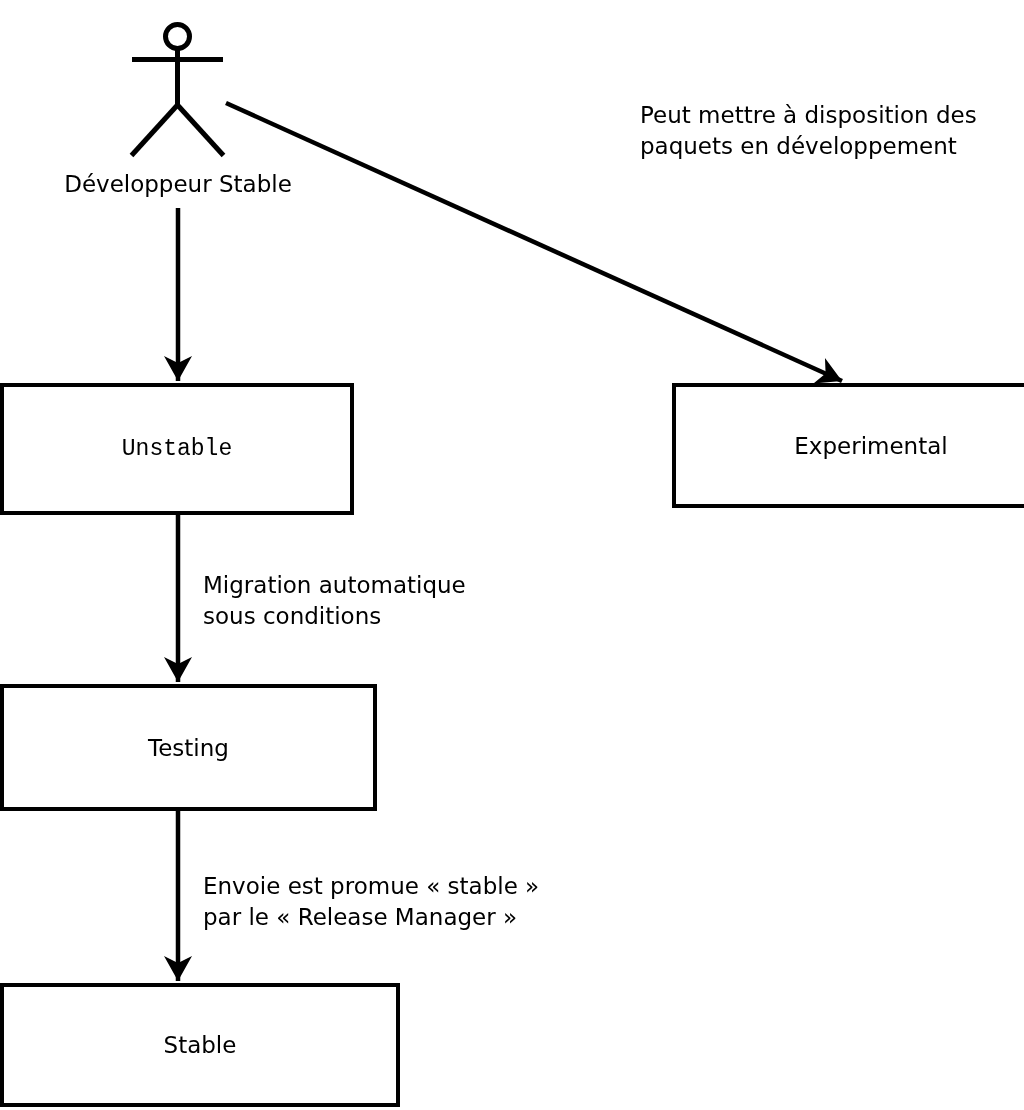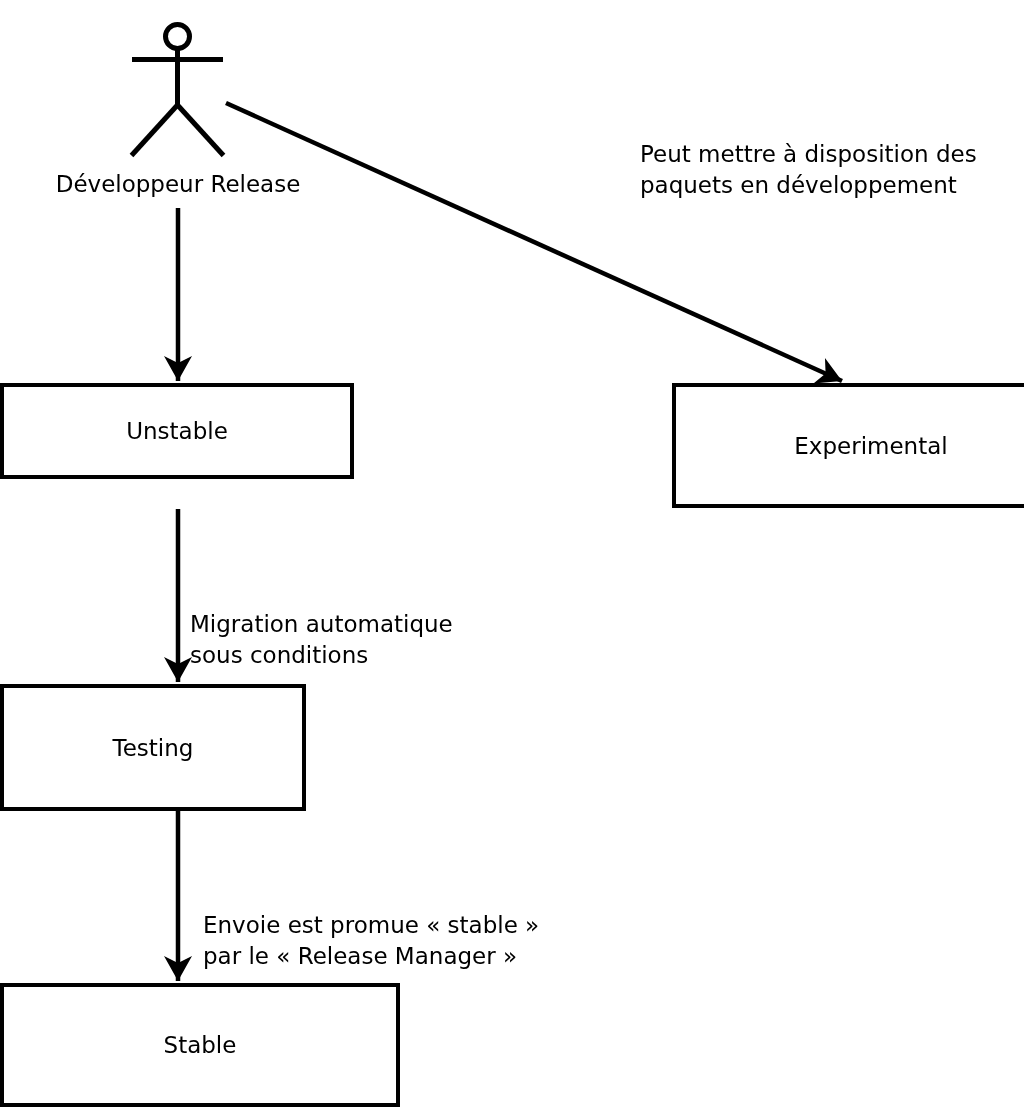--- a/index.html
+++ b/index.html
@@ -24,34 +24,33 @@
   .box {
     position: absolute;
     box-sizing: border-box;
     border: 4px solid #000000;
     background: #ffffff;
     display: flex;
     align-items: center;
     justify-content: center;
     font-size: 23px;
   }
-  .box-unstable     { left: 0px;   top: 383px; width: 354px; height: 96px; }
+  .box-unstable     { left: 0px;   top: 383px; width: 354px; height: 132px; font-family: Liberation Mono, monospace; }
   .box-experimental { left: 672px; top: 383px; width: 398px; height: 125px; }
-  .box-testing      { left: 0px;   top: 684px; width: 306px; height: 127px; }
+  .box-testing      { left: 0px;   top: 684px; width: 377px; height: 127px; }
   .box-stable       { left: 0px;   top: 983px; width: 400px; height: 124px; }
   .note {
     position: absolute;
     font-size: 23px;
     line-height: 31px;
     white-space: pre-line;
-    margin-top: 39px;
   }
   .note-experimental { left: 640px; top: 100px; }
   .note-unstable     { left: 203px; top: 271px; }
-  .note-testing      { left: 190px; top: 570px; }
+  .note-testing      { left: 203px; top: 570px; }
   .note-stable       { left: 203px; top: 871px; }
   .actor-label {
     position: absolute;
     left: 0px;
     top: 169px;
     width: 356px;
     text-align: center;
     font-size: 23px;
     line-height: 31px;
   }
@@ -77,21 +76,21 @@
     </g>
 
     <g stroke="#000000" stroke-width="4.5" fill="none">
       <line x1="226" y1="103" x2="842" y2="381" marker-end="url(#arrowhead)"></line>
       <line x1="178" y1="208" x2="178" y2="381" marker-end="url(#arrowhead)"></line>
       <line x1="178" y1="509" x2="178" y2="682" marker-end="url(#arrowhead)"></line>
       <line x1="178" y1="811" x2="178" y2="981" marker-end="url(#arrowhead)"></line>
     </g>
   </svg>
 
-  <div class="actor-label">Développeur Release</div>
+  <div class="actor-label">Développeur Stable</div>
 
   <div class="note note-experimental">Peut mettre à disposition des
 paquets en développement</div>
 
 
   <div class="note note-testing">Migration automatique
 sous conditions</div>
 
   <div class="note note-stable">Envoie est promue « stable »
 par le « Release Manager »</div>

